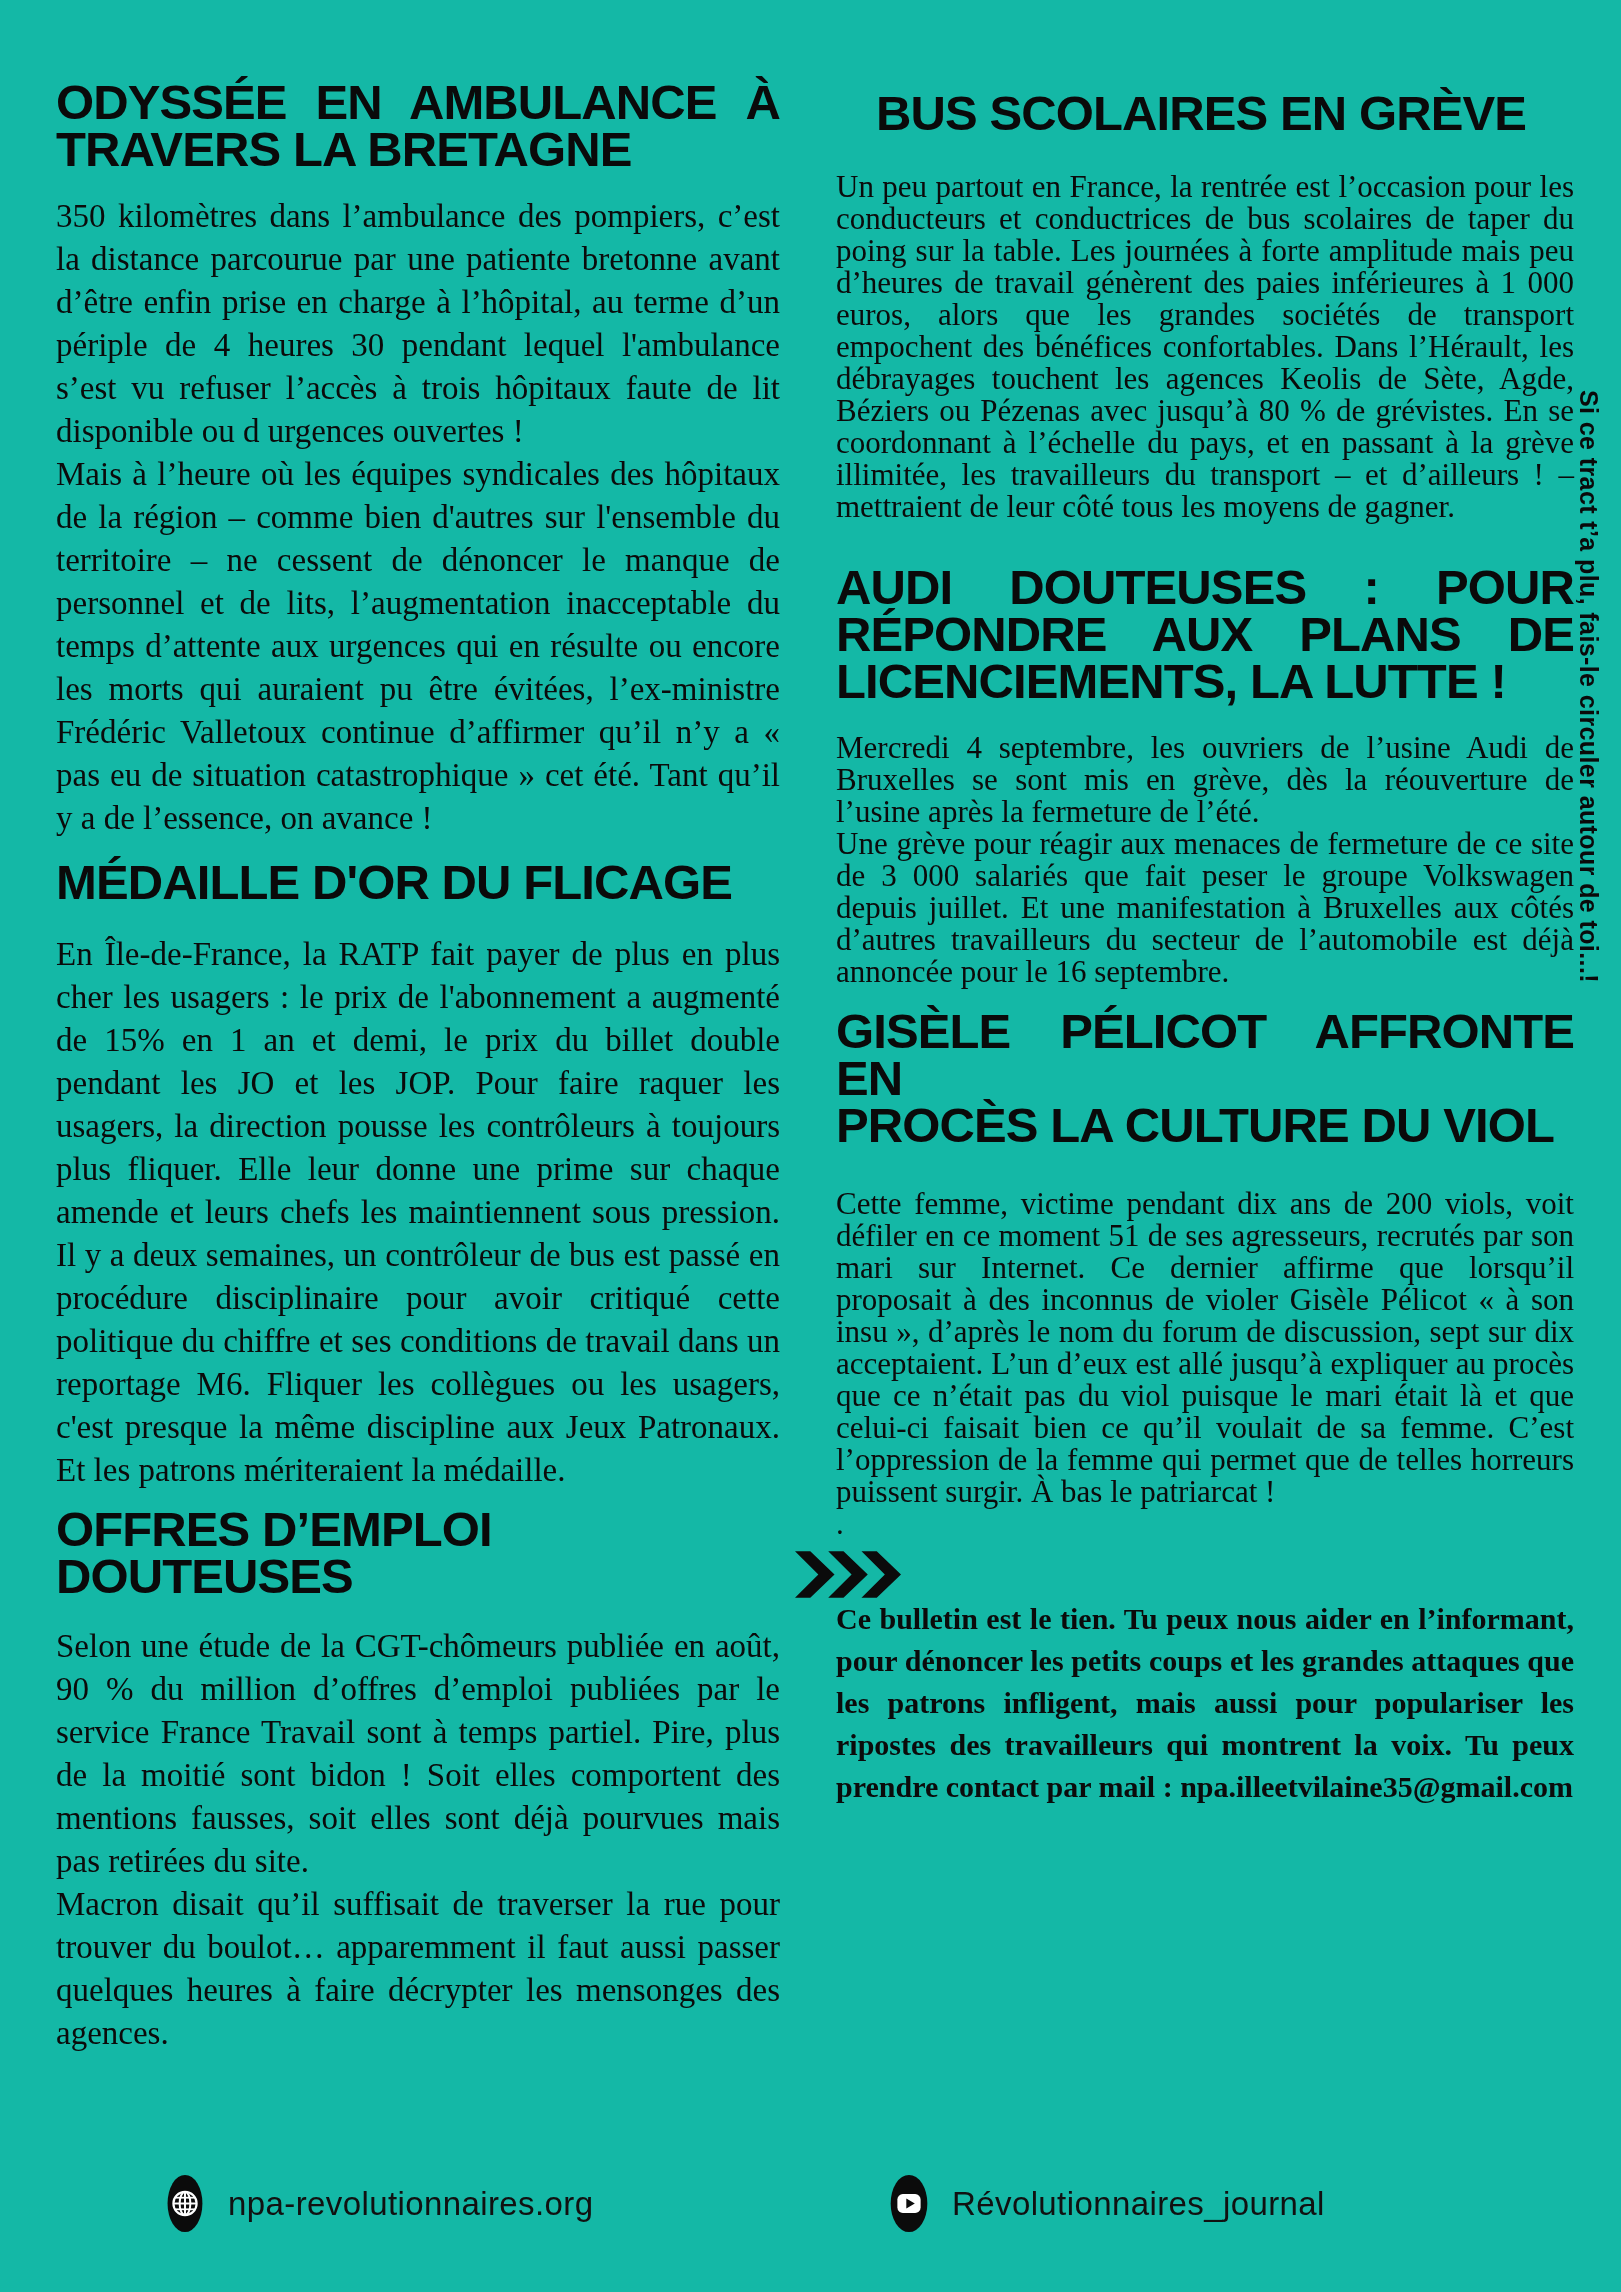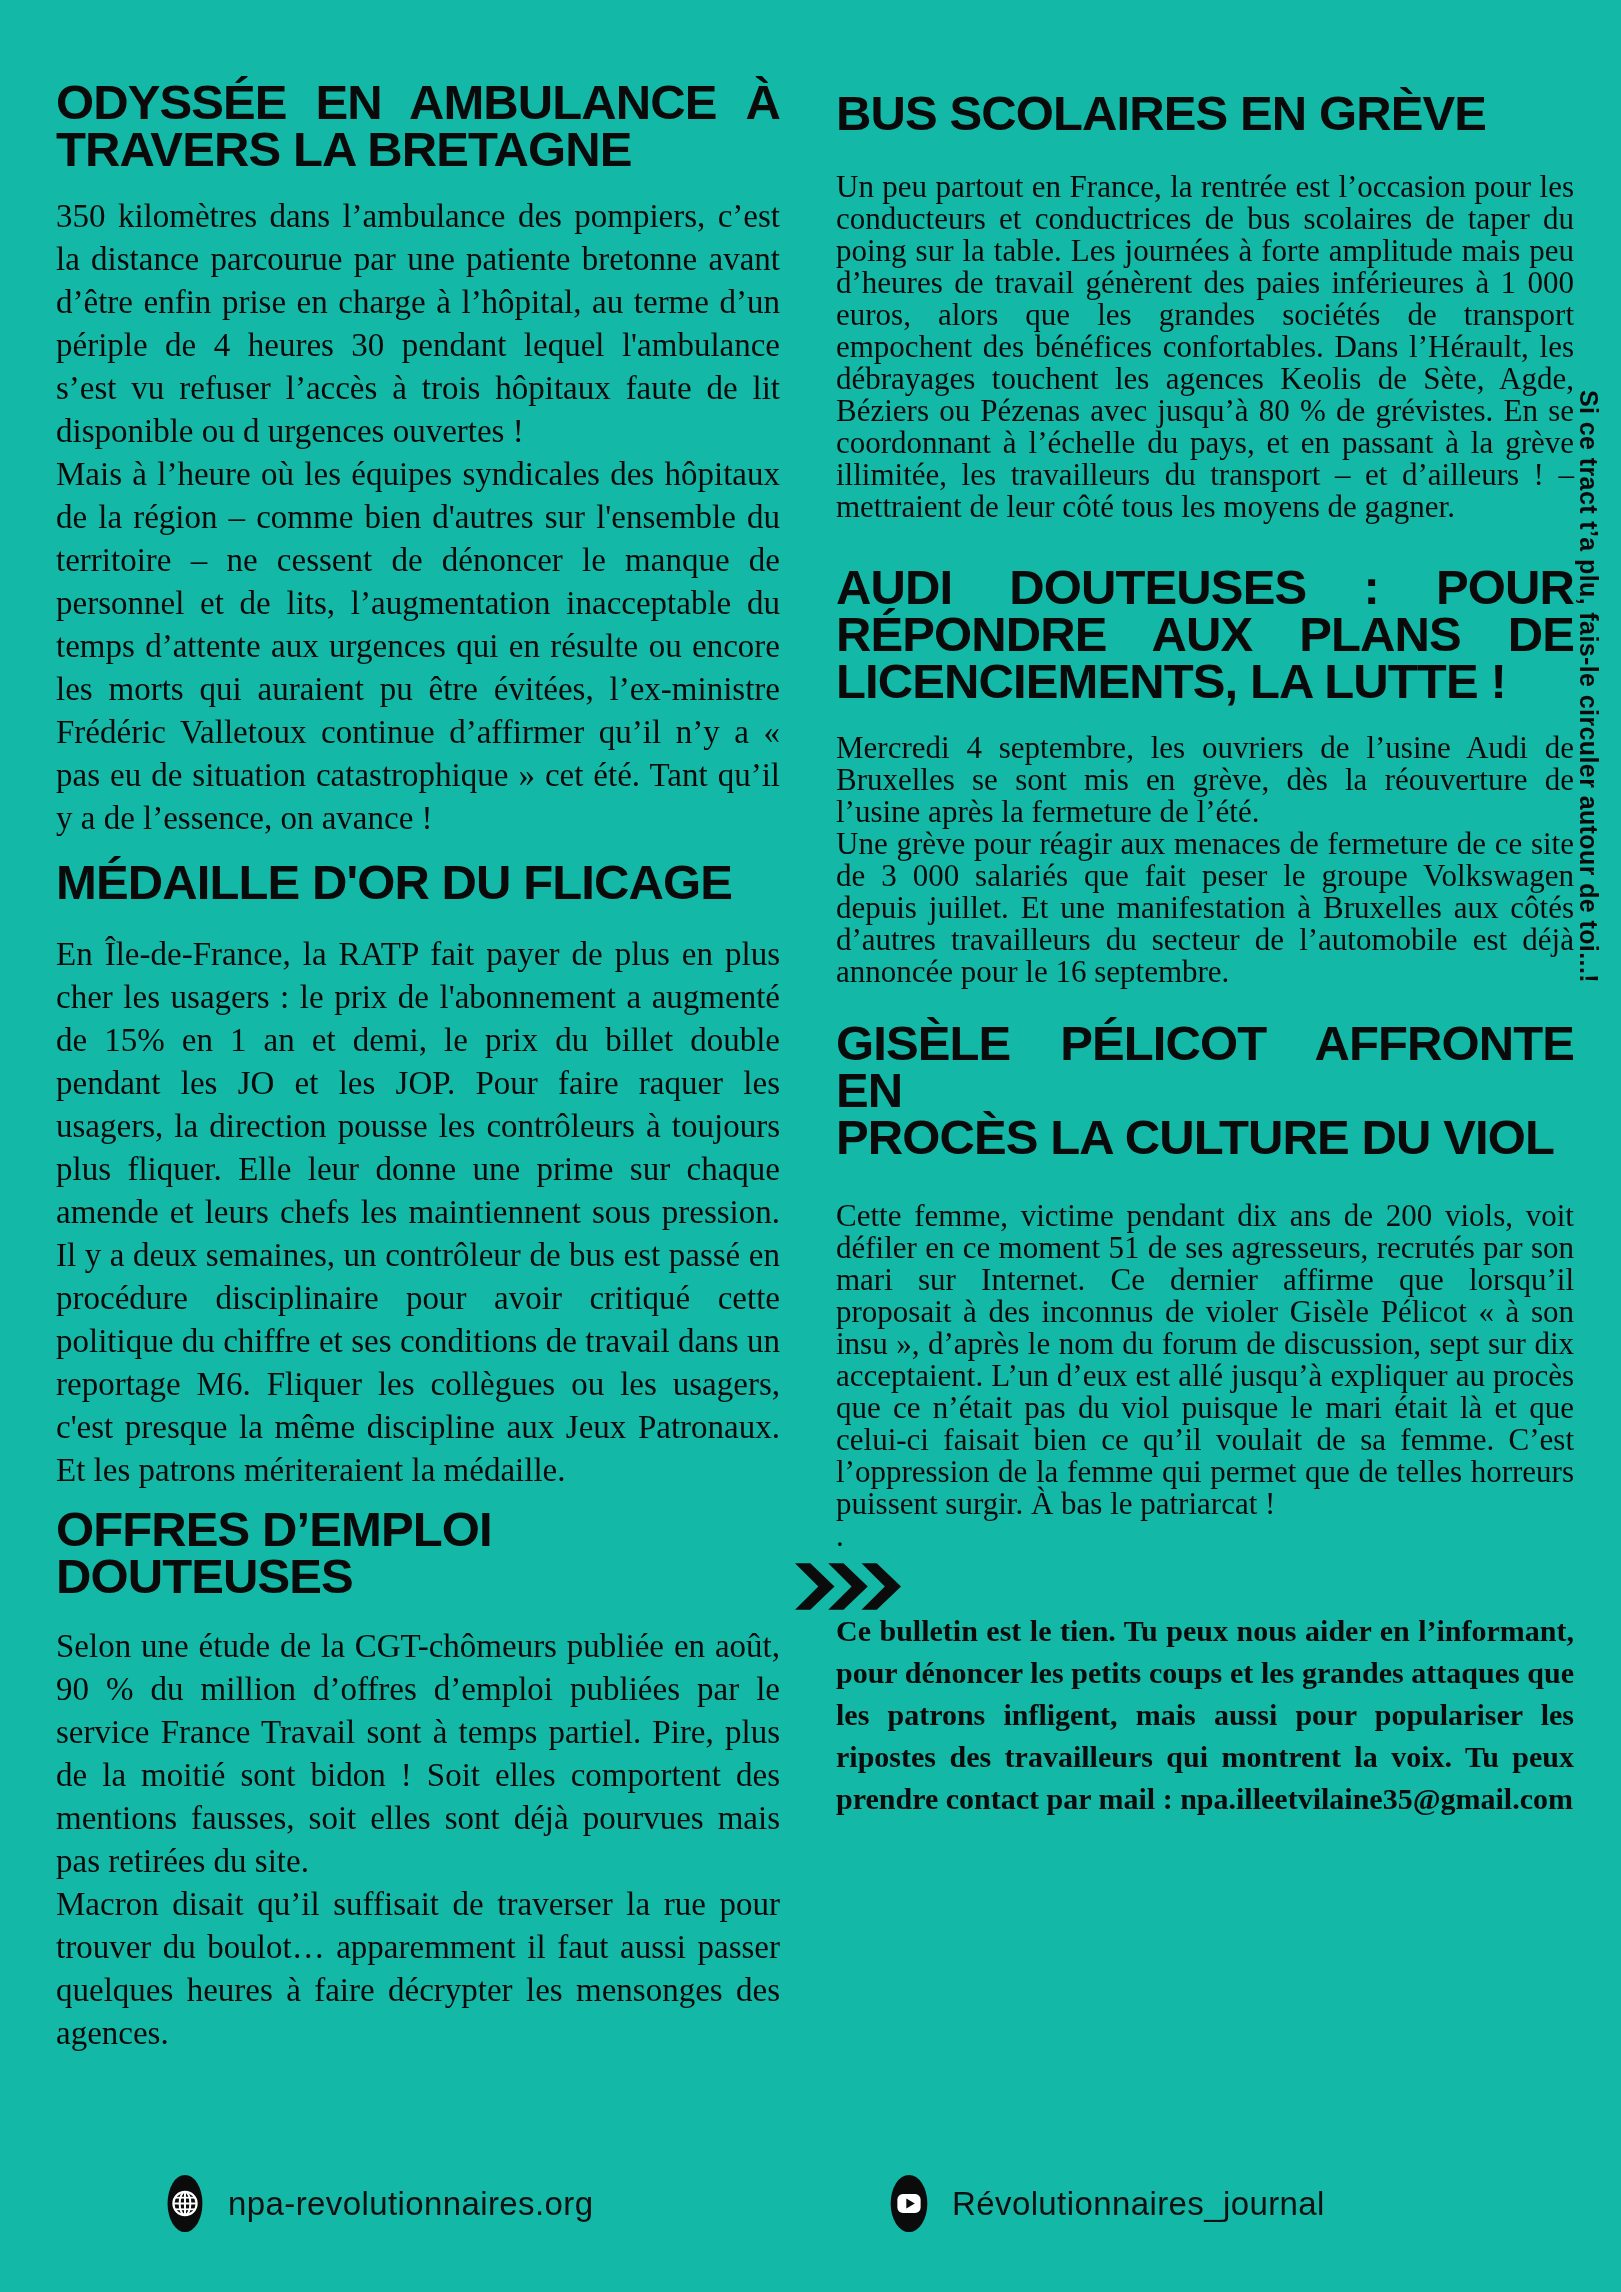--- a/index.html
+++ b/index.html
@@ -36,22 +36,22 @@
     text-justify:inter-word;
   }
   .col-left .body{font-size:33px;line-height:43px;}
   .col-right .body{font-size:31px;line-height:32px;}
 
   
   .mb-title{margin-bottom:21.5px;}
   .h2-left{margin-top:19px;margin-bottom:27px;}
   .h3-left{margin-top:14.3px;margin-bottom:25px;}
   .h-audi{margin-top:41px;margin-bottom:27px;}
-  .h-gisele{margin-top:32px;margin-bottom:39px;}
-  .h-bus{margin-bottom:34px;}
+  .h-gisele{margin-top:20px;margin-bottom:39px;}
+  .h-bus{margin-bottom:34px;margin-left:40px;}
 
   .dot-line{margin:0;font-size:30px;line-height:19.7px;}
 
   
   .note{
     display:flex;
     align-items:flex-start;
     margin-top:1.8px;
     flex-direction:column;
   }

